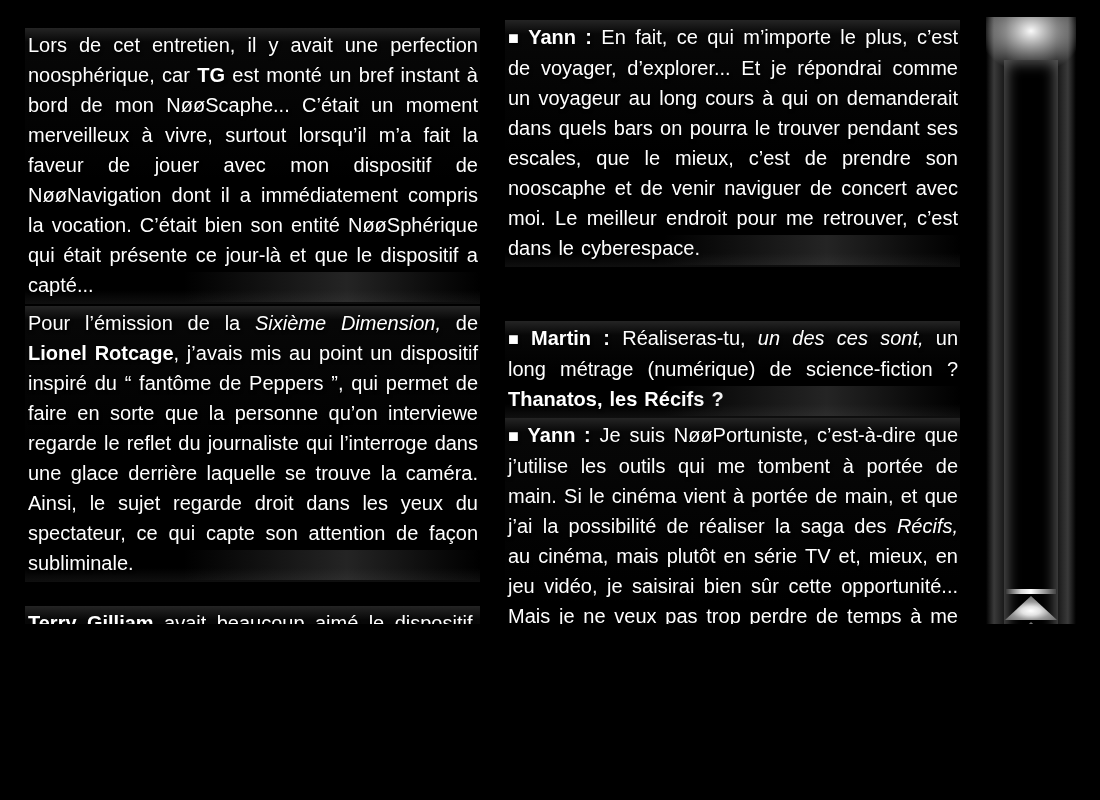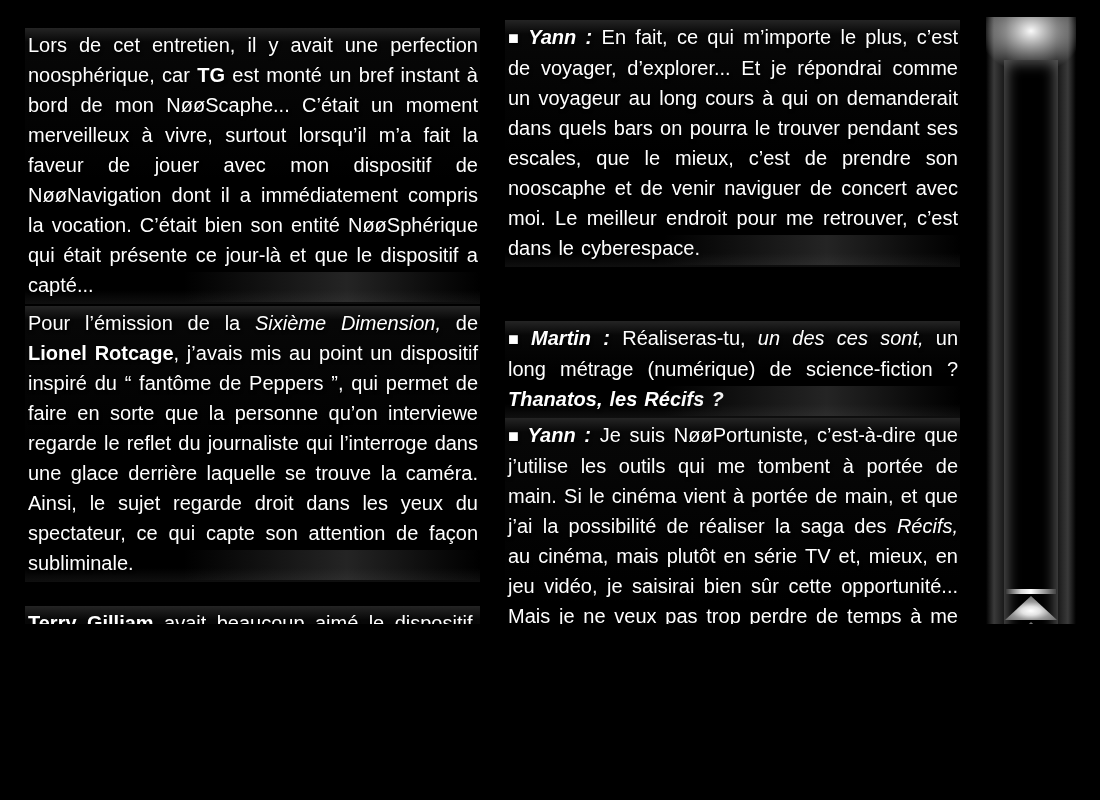--- a/index.html
+++ b/index.html
@@ -52,21 +52,21 @@
   
   .column-left  .para:nth-child(2) { margin-top: 2px; }
   .column-left  .para:nth-child(3) { margin-top: 24px; }
   .column-left  .para:nth-child(4) { margin-top: 46px; }
   .column-right .para:nth-child(2) { margin-top: 54px; }
   .column-right .para:nth-child(3) { }
 
   .seg-normal     { font-weight: normal; font-style: normal; }
   .seg-bold       { font-weight: bold; }
   .seg-italic     { font-style: italic; }
-  .seg-bolditalic { font-weight: bold; font-style: italic; }
+  .seg-bolditalic { font-weight: bold; }
   .seg-bullet     { font-weight: normal; font-style: normal; font-size: 18px; padding-right: 7px; }
 
   
   .sb-track {
     position: absolute;
     left: 986px; top: 17px;
     width: 90px; height: 758px;
     background:
       radial-gradient(ellipse 52px 42px at 50% 14px,  rgba(255,255,255,0.98) 0%, rgba(255,255,255,0) 100%),
       radial-gradient(ellipse 52px 46px at 50% 99%,   rgba(255,255,255,0.95) 0%, rgba(255,255,255,0) 100%),

